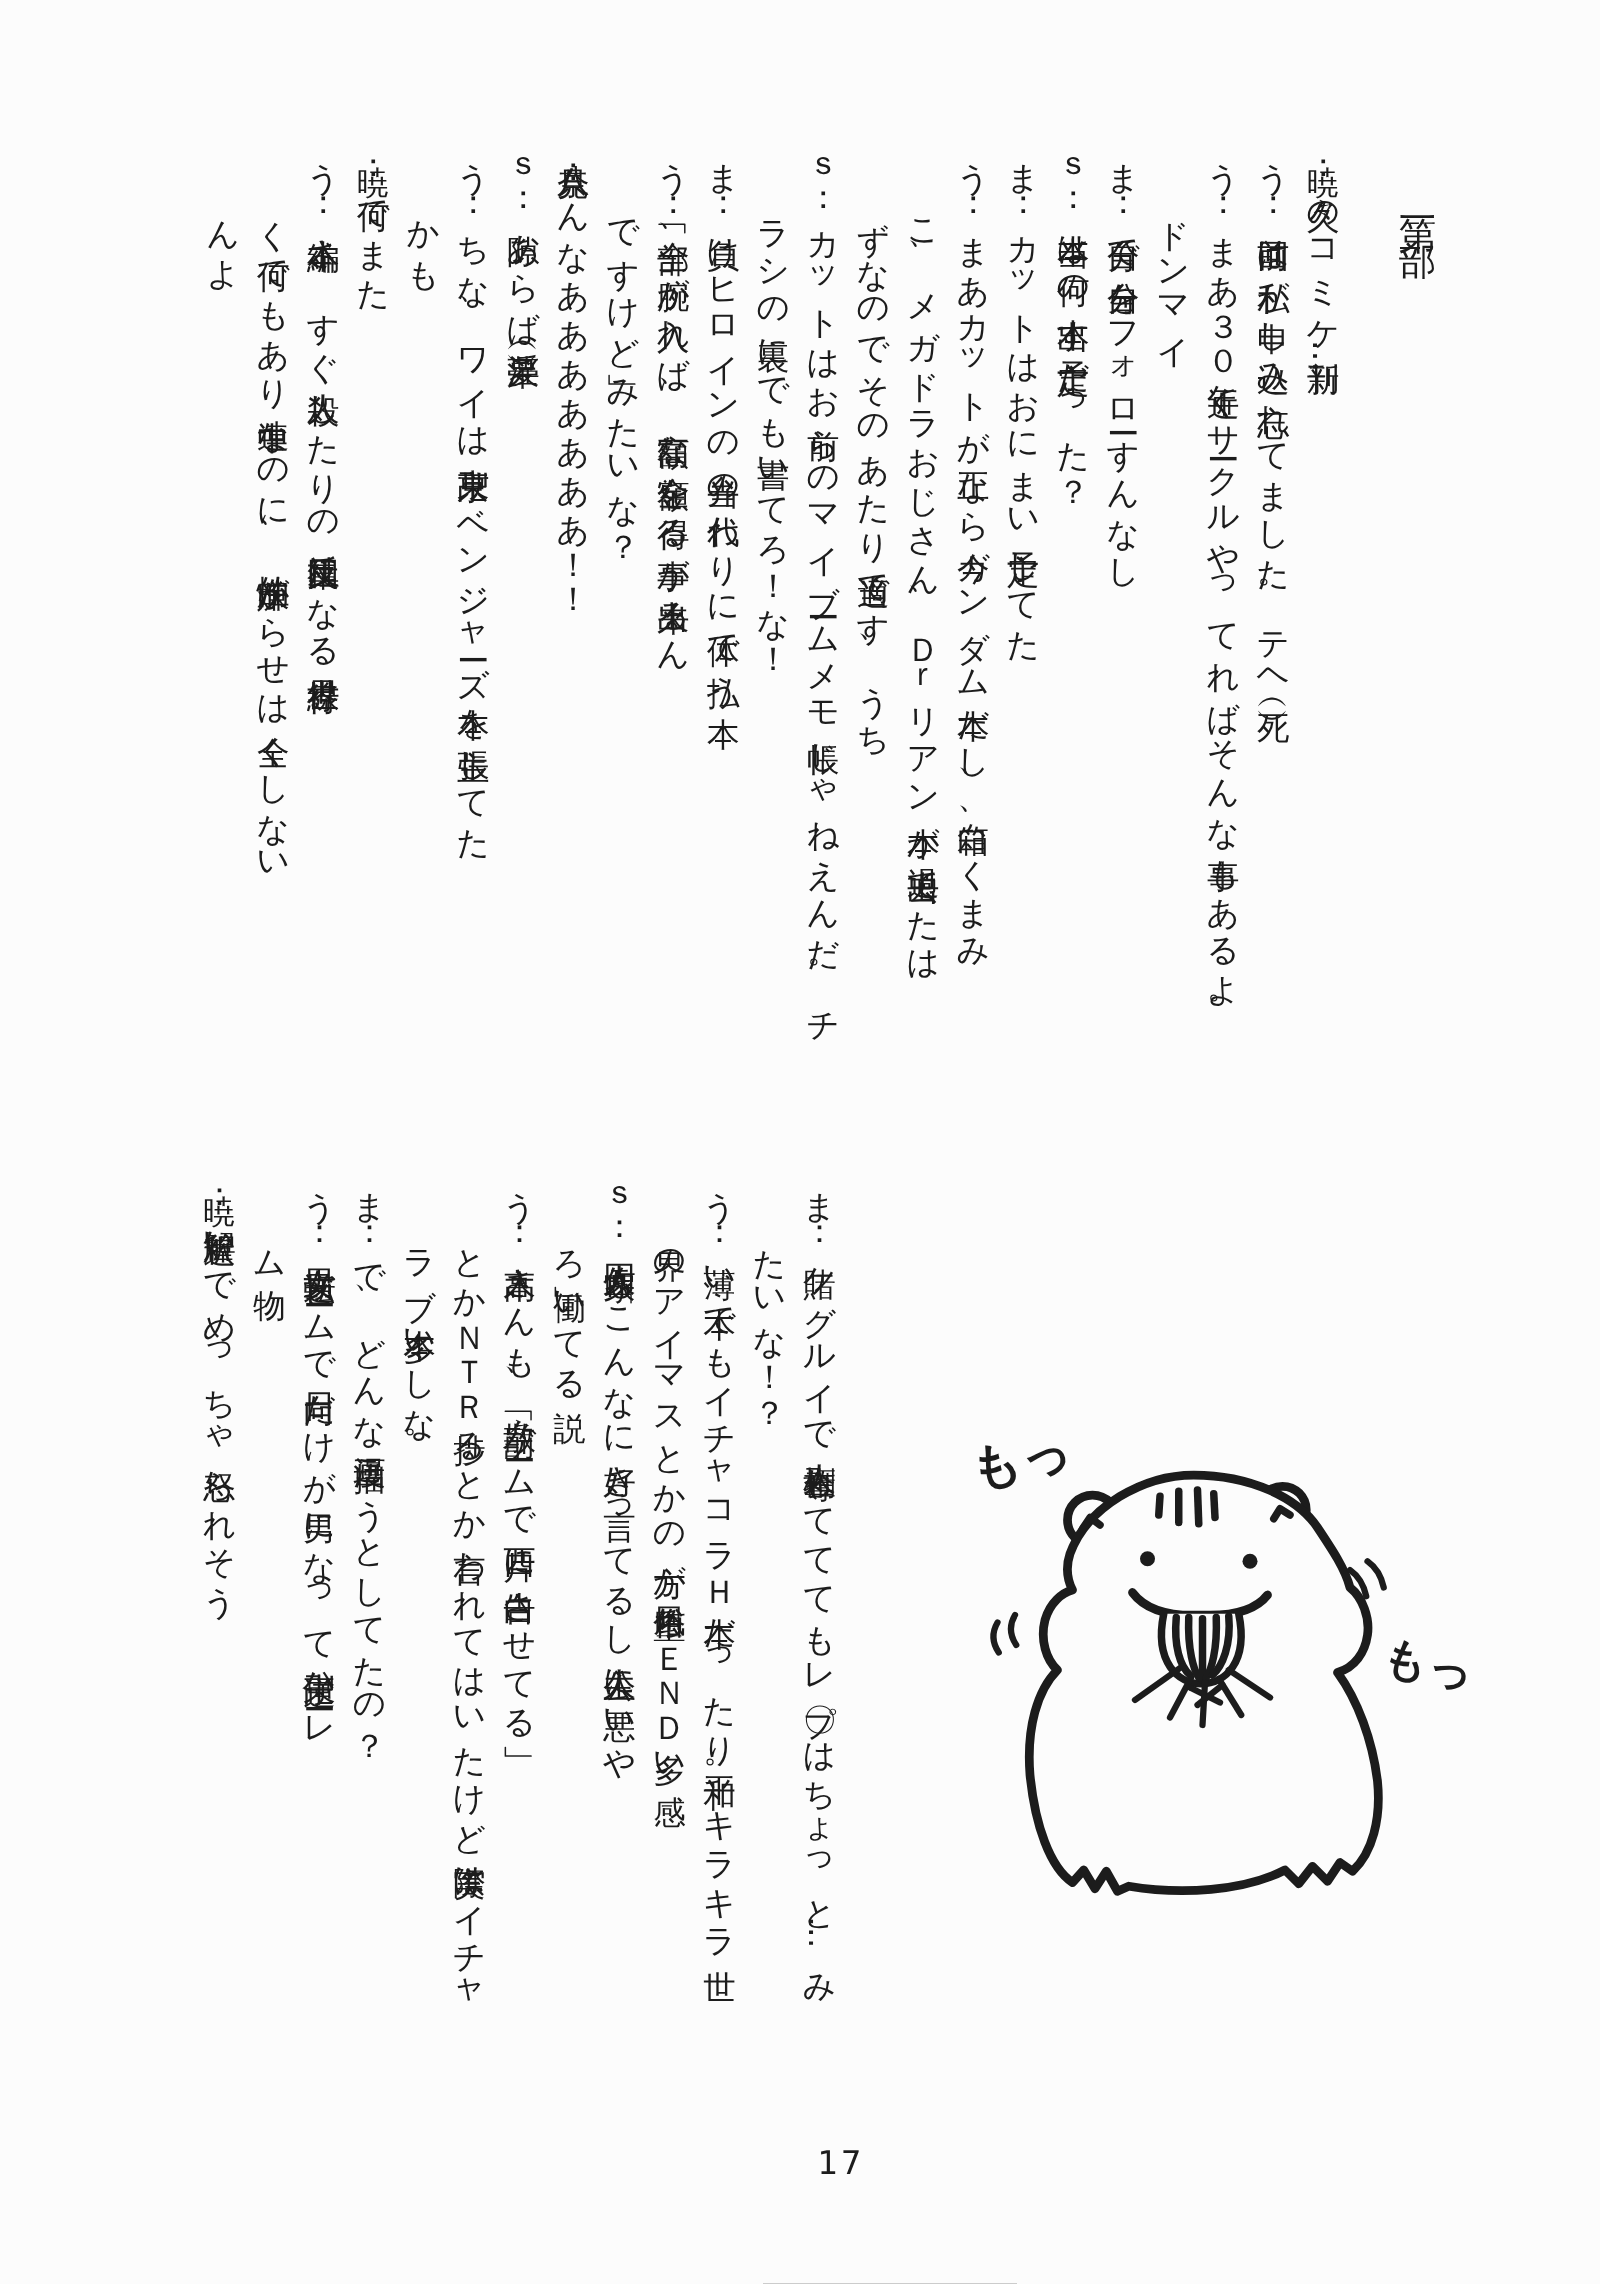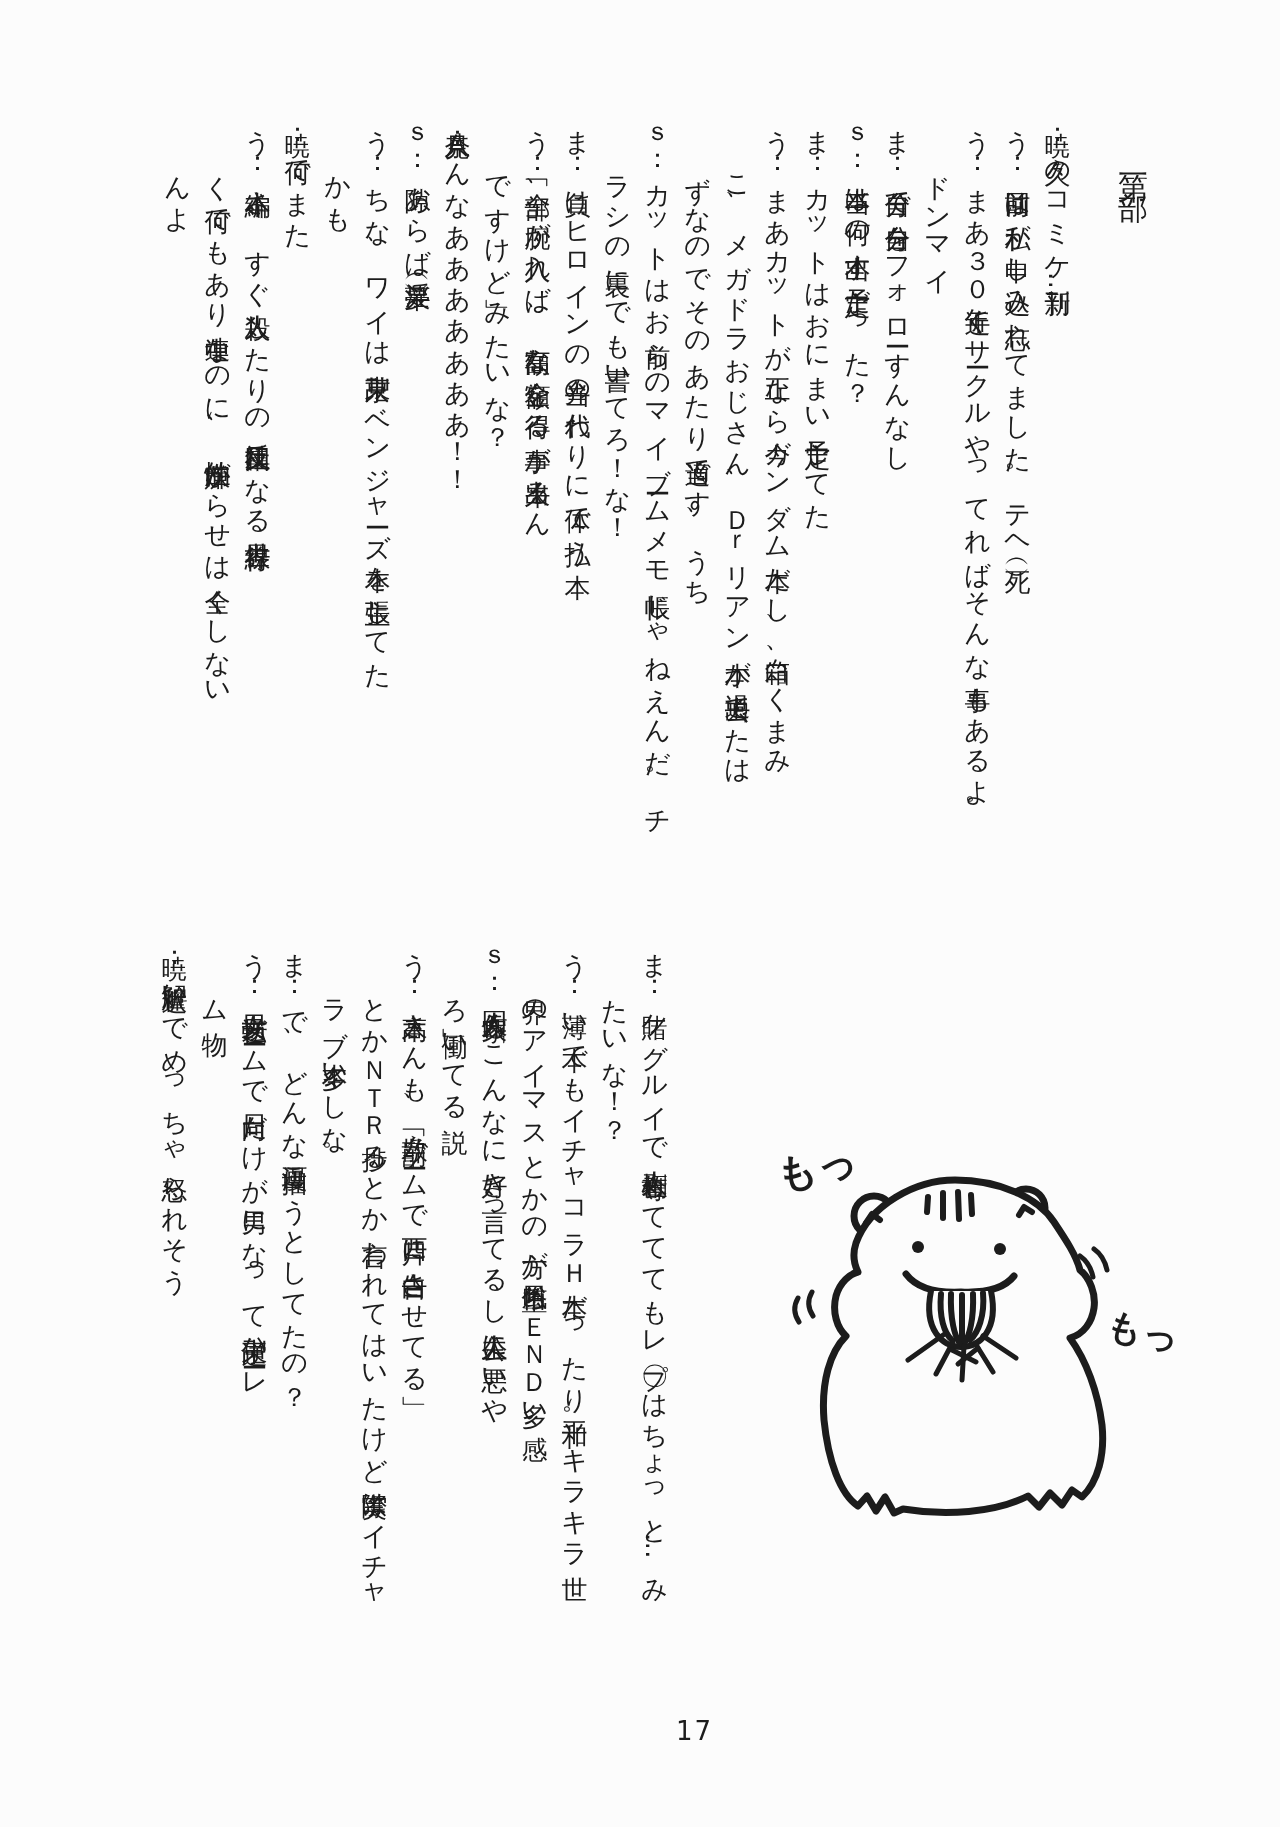--- a/index.html
+++ b/index.html
@@ -29,21 +29,21 @@
   .section-title{
     position:absolute;left:1112px;top:150px;
     writing-mode:vertical-rl;
     -webkit-writing-mode:vertical-rl;
     font-size:30px;letter-spacing:9px;
   }
   .sfx{position:absolute;font-weight:bold;}
   .sfx-top{left:776px;top:1140px;font-size:40px;transform:rotate(-12deg);}
   .sfx-right{left:1106px;top:1308px;font-size:36px;transform:rotate(12deg);}
   .page-number{
-    position:absolute;left:676px;top:1716px;
+    position:absolute;left:654px;top:1716px;
     font-size:26px;letter-spacing:2px;
   }
   .hamster{position:absolute;left:780px;top:1140px;}
 </style>
 </head>
 <body>
 
 <div class="page">
 
   <div class="section-title">第一部</div>

